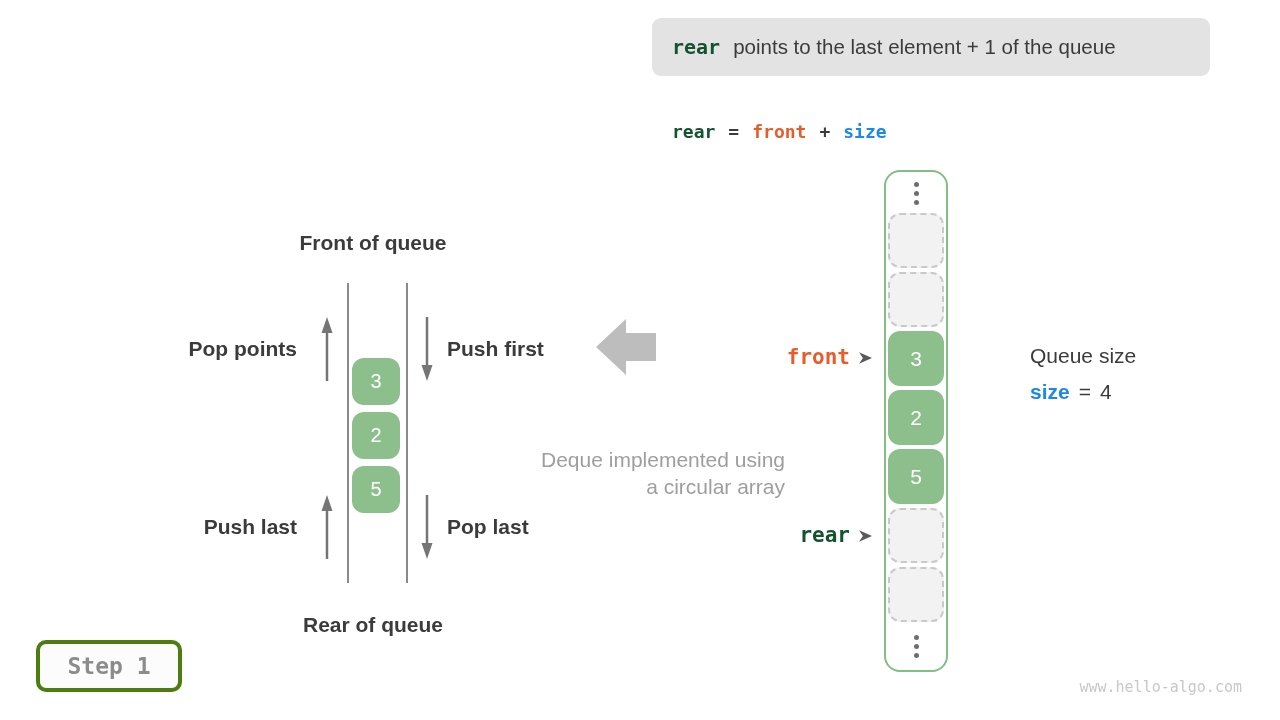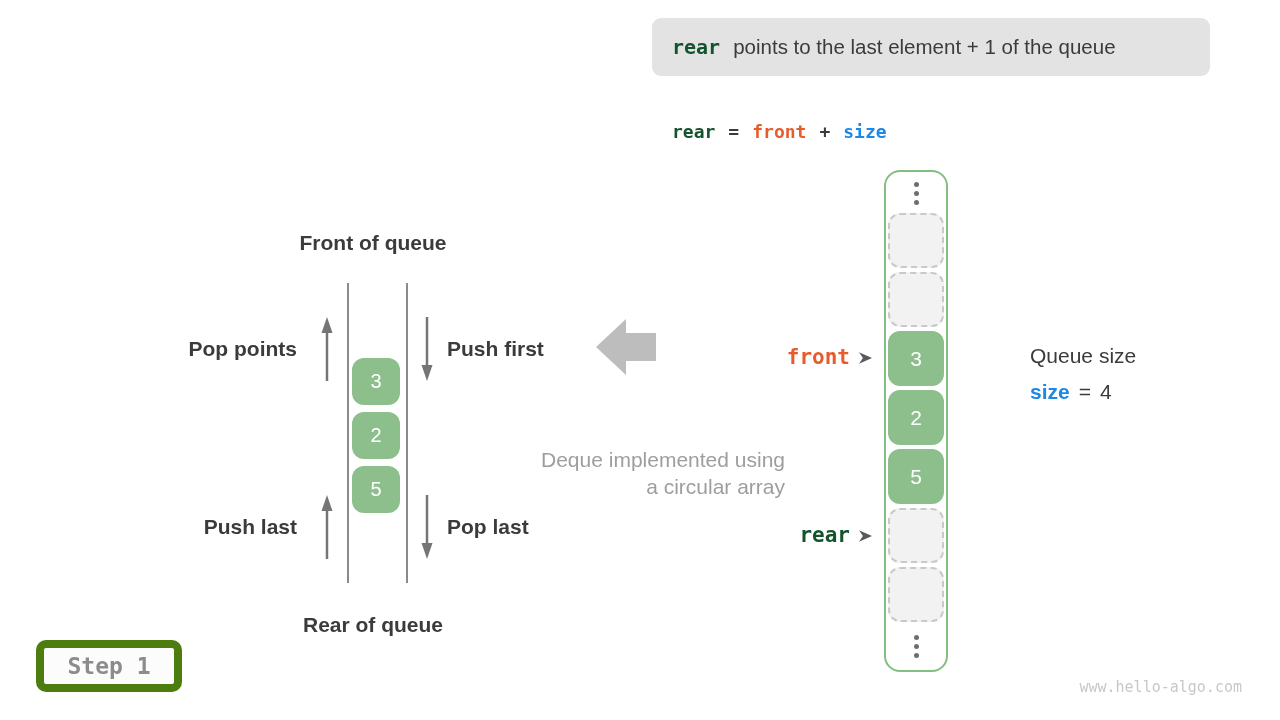--- a/index.html
+++ b/index.html
@@ -72,21 +72,21 @@
   
   #queue-size-title{position:absolute;left:1030px;top:344px;font-size:21px;color:#3B3B3B;}
   #size-expression{position:absolute;left:1030px;top:380px;font-family:Liberation Sans, sans-serif;
                    font-size:21px;white-space:nowrap;}
   #size-expression .kw{font-weight:700;}
   #size-expression .op{color:#3B3B3B;margin:0 9px;}
   #size-expression .val{color:#3B3B3B;}
 
   
   .step-badge{position:absolute;left:36px;top:640px;width:146px;height:52px;box-sizing:border-box;
-              border:8px solid #4d7c0f;border-radius:10px;background:#FCFCFC;
+              border:4px solid #4d7c0f;border-radius:10px;background:#FCFCFC;
               display:flex;align-items:center;justify-content:center;
               font-family:"DejaVu Sans Mono",monospace;font-weight:700;font-size:23px;color:#8C8C8C;}
 
   
   .watermark{position:absolute;left:1002px;top:678px;width:240px;text-align:right;
              font-family:"DejaVu Sans Mono",monospace;font-size:15px;color:#C8C8C8;}
 </style>
 </head>
 <body>
 

